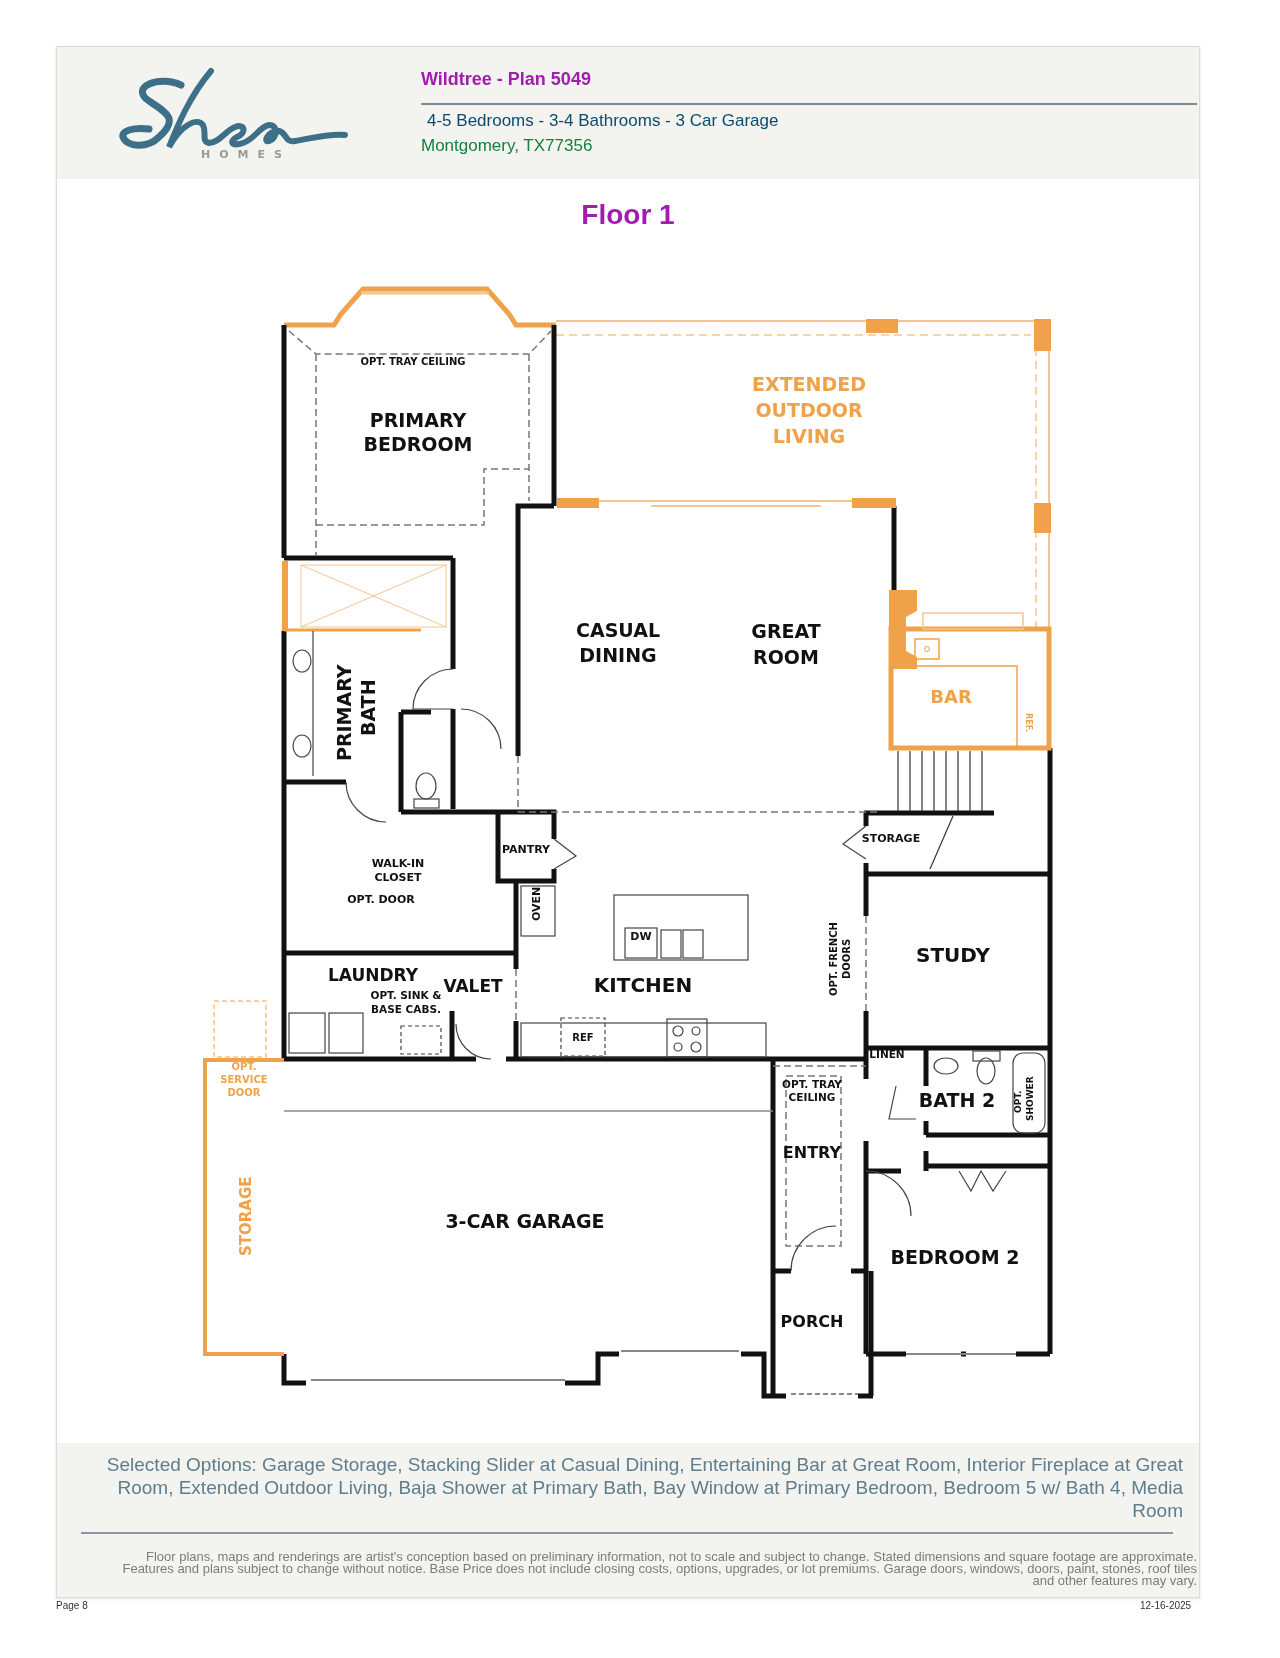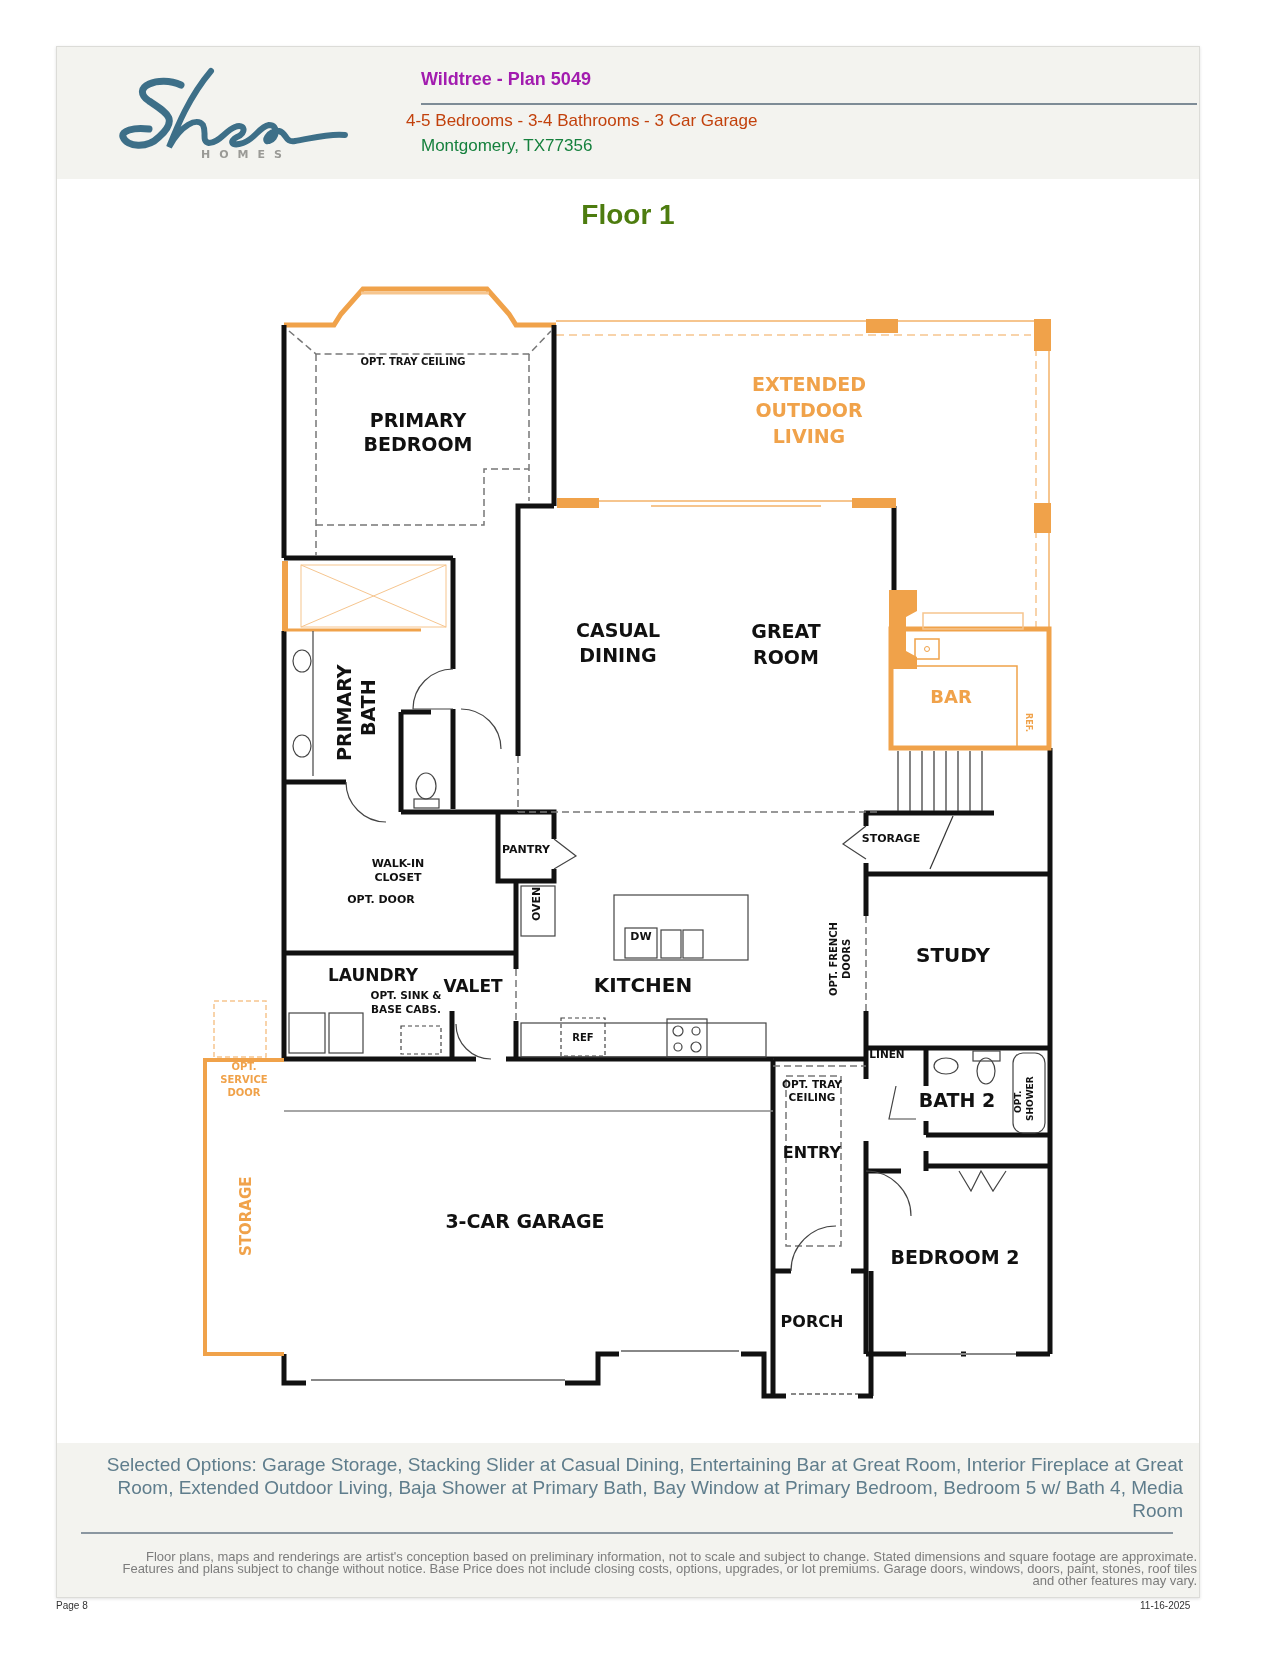--- a/index.html
+++ b/index.html
@@ -2,23 +2,23 @@
 <html><head>
 <meta charset="utf-8">
 <style>
   html,body{margin:0;padding:0;background:#ffffff;}
   body{width:1280px;height:1658px;position:relative;overflow:hidden;font-family:"Liberation Sans",sans-serif;}
   .card{position:absolute;left:56px;top:46px;width:1142px;height:1550px;background:#ffffff;border:1px solid #dcdcd8;box-shadow:0 1px 3px rgba(0,0,0,0.12);}
   .header{position:absolute;left:0;top:0;width:1142px;height:132px;background:#f3f3ef;}
   .logo{position:absolute;left:62px;top:20px;width:230px;height:95px;}
   .plan-title{position:absolute;left:364px;top:22px;font-size:18px;font-weight:bold;color:#a21caf;letter-spacing:0px;}
   .hdr-rule{position:absolute;left:364px;top:56px;width:776px;height:2px;background:#7d8b96;}
-  .sub1{position:absolute;left:349px;top:64px;font-size:17px;color:#c2410c;}
+  .sub1{position:absolute;left:370px;top:64px;font-size:17px;color:#0c4a6e;}
   .sub2{position:absolute;left:364px;top:89px;font-size:17px;color:#15803d;}
-  .floor-title{position:absolute;left:0;width:1142px;top:152px;text-align:center;font-size:28px;font-weight:bold;color:#4d7c0f;}
+  .floor-title{position:absolute;left:0;width:1142px;top:152px;text-align:center;font-size:28px;font-weight:bold;color:#a21caf;}
   .plan{position:absolute;left:0;top:0;}
   .footer{position:absolute;left:0;top:1396px;width:1142px;height:154px;background:#f3f3ef;text-align:right;}
   .options{position:absolute;left:26px;top:10px;width:1100px;font-size:19px;line-height:23px;color:#5f7d8c;}
   .ftr-rule{position:absolute;left:24px;top:89px;width:1092px;height:2px;background:#8a96a0;}
   .disclaimer{position:absolute;left:30px;top:108px;width:1090px;font-size:13px;line-height:12px;color:#7c7c7c;margin-left:20px;}
   .page-num{position:absolute;left:56px;top:1600px;font-size:10px;color:#333;}
   .date{position:absolute;left:1140px;top:1600px;font-size:10px;color:#333;}
   svg text{font-family:"DejaVu Sans",sans-serif;font-weight:bold;}
 </style>
 </head>
@@ -268,13 +268,13 @@
   </svg>
 
   <div class="footer">
     <div class="options">Selected Options: Garage Storage, Stacking Slider at Casual Dining, Entertaining Bar at Great Room, Interior Fireplace at Great Room, Extended Outdoor Living, Baja Shower at Primary Bath, Bay Window at Primary Bedroom, Bedroom 5 w/ Bath 4, Media Room</div>
     <div class="ftr-rule"></div>
     <div class="disclaimer">Floor plans, maps and renderings are artist's conception based on preliminary information, not to scale and subject to change. Stated dimensions and square footage are approximate. Features and plans subject to change without notice. Base Price does not include closing costs, options, upgrades, or lot premiums. Garage doors, windows, doors, paint, stones, roof tiles and other features may vary.</div>
   </div>
 </div>
 
 <div class="page-num">Page 8</div>
-<div class="date">11-16-2025</div>
+<div class="date">12-16-2025</div>
 
 </body></html>

